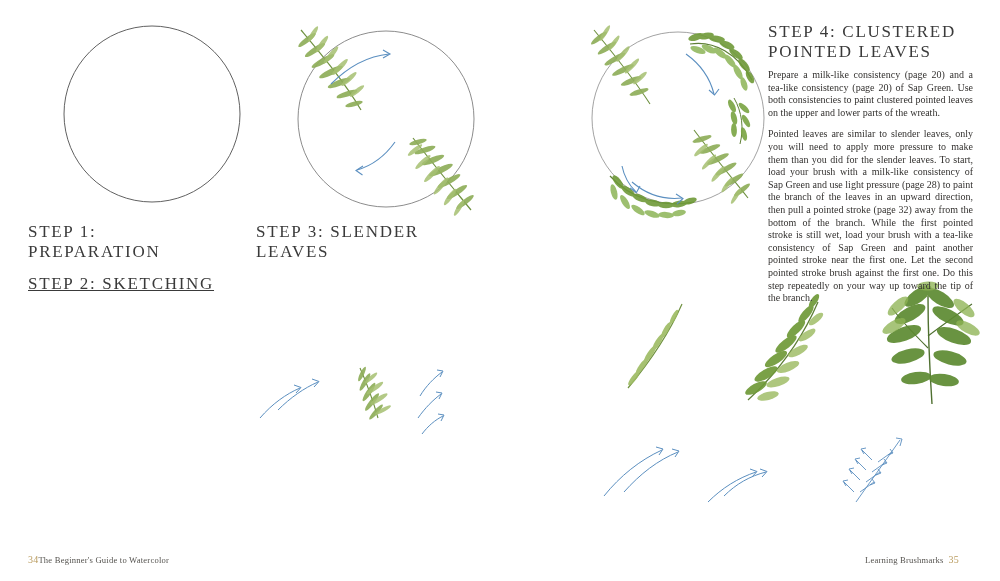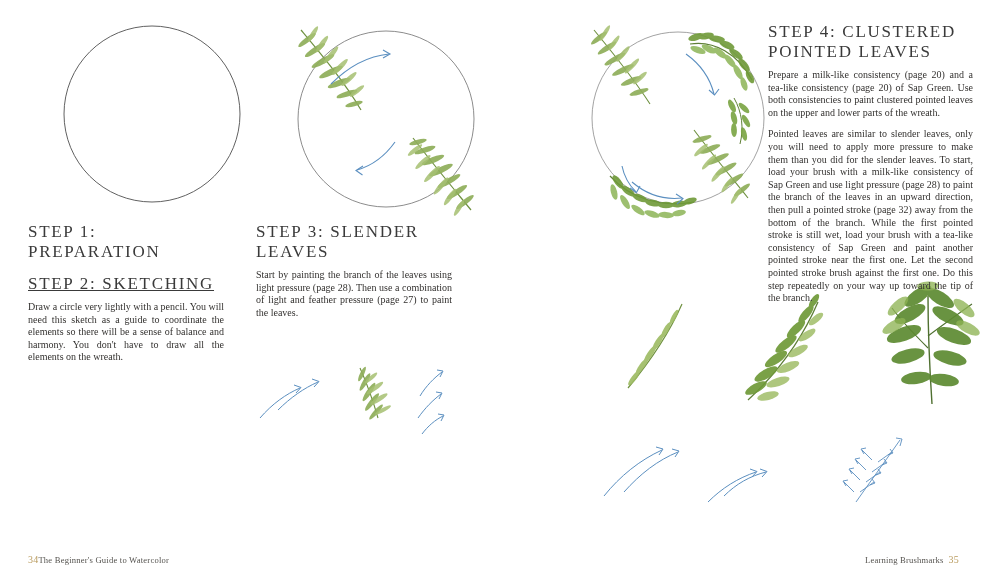--- a/index.html
+++ b/index.html
@@ -388,26 +388,24 @@
           <path d="M10 34 L7 29 L12 28"></path>
         <path d="M24 30 L14 20"></path>
           <path d="M16 24 L13 19 L18 18"></path>
       </g>
     </svg>
   </div>
 
   <div class="col" id="col-prep">
     <h2 class="heading">STEP 1: PREPARATION</h2>
     <h2 class="heading" style="margin-top:12px;text-decoration:underline;">STEP 2: SKETCHING</h2>
-    <p class="body-text">Draw a circle very lightly with a pencil. You will need this sketch as a guide to coordinate the elements so there will be a sense of balance and harmony. You don't have to draw all the elements on the wreath.</p>
   </div>
 
   <div class="col" id="col-slender">
     <h2 class="heading">STEP 3: SLENDER LEAVES</h2>
-    <p class="body-text">Start by painting the branch of the leaves using light pressure (page 28). Then use a combination of light and feather pressure (page 27) to paint the leaves.</p>
   </div>
 
   <div class="col" id="col-step4">
     <h2 class="heading">STEP 4: CLUSTERED POINTED LEAVES</h2>
     <p class="body-text">Prepare a milk-like consistency (page 20) and a tea-like consistency (page 20) of Sap Green. Use both consistencies to paint clustered pointed leaves on the upper and lower parts of the wreath.</p>
     <p class="body-text">Pointed leaves are similar to slender leaves, only you will need to apply more pressure to make them than you did for the slender leaves. To start, load your brush with a milk-like consistency of Sap Green and use light pressure (page 28) to paint the branch of the leaves in an upward direction, then pull a pointed stroke (page 32) away from the bottom of the branch. While the first pointed stroke is still wet, load your brush with a tea-like consistency of Sap Green and paint another pointed stroke near the first one. Let the second pointed stroke brush against the first one. Do this step repeatedly on your way up toward the tip of the branch.</p>
   </div>
 
   <div class="footer" id="footer-left">
     <span class="folio">34</span><span>The Beginner's Guide to Watercolor</span>

